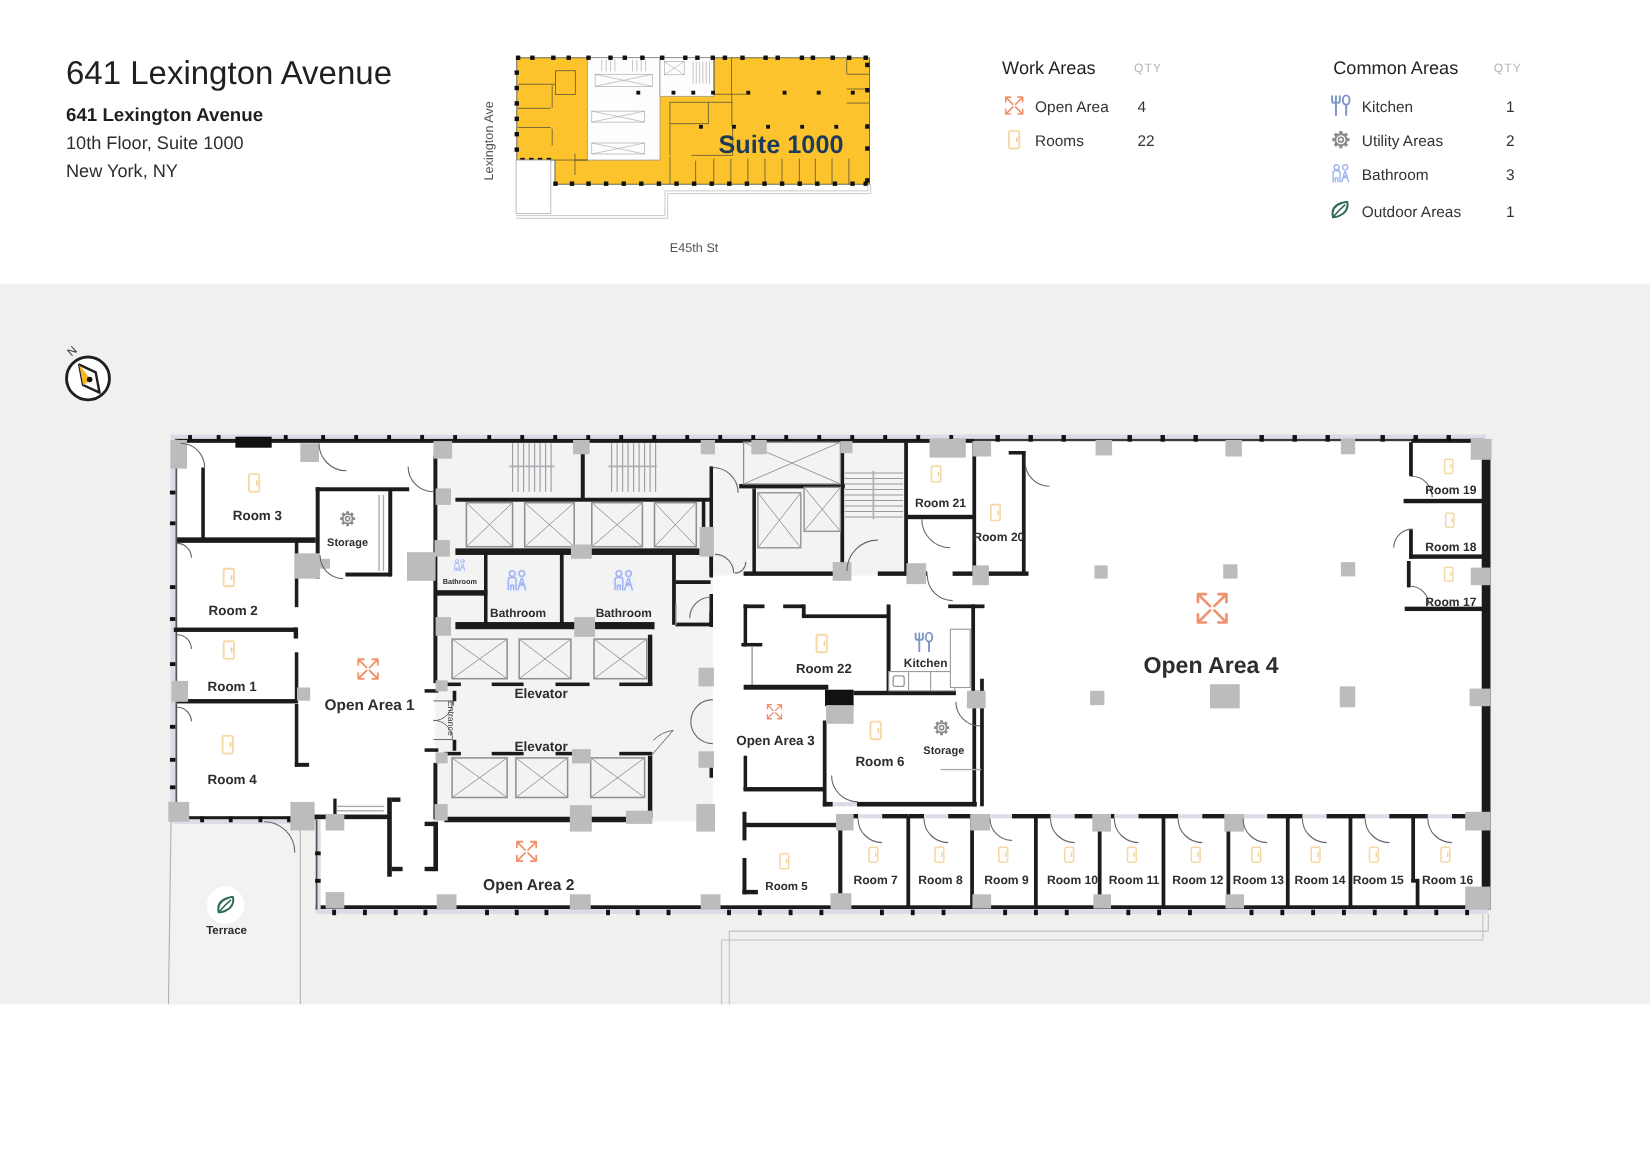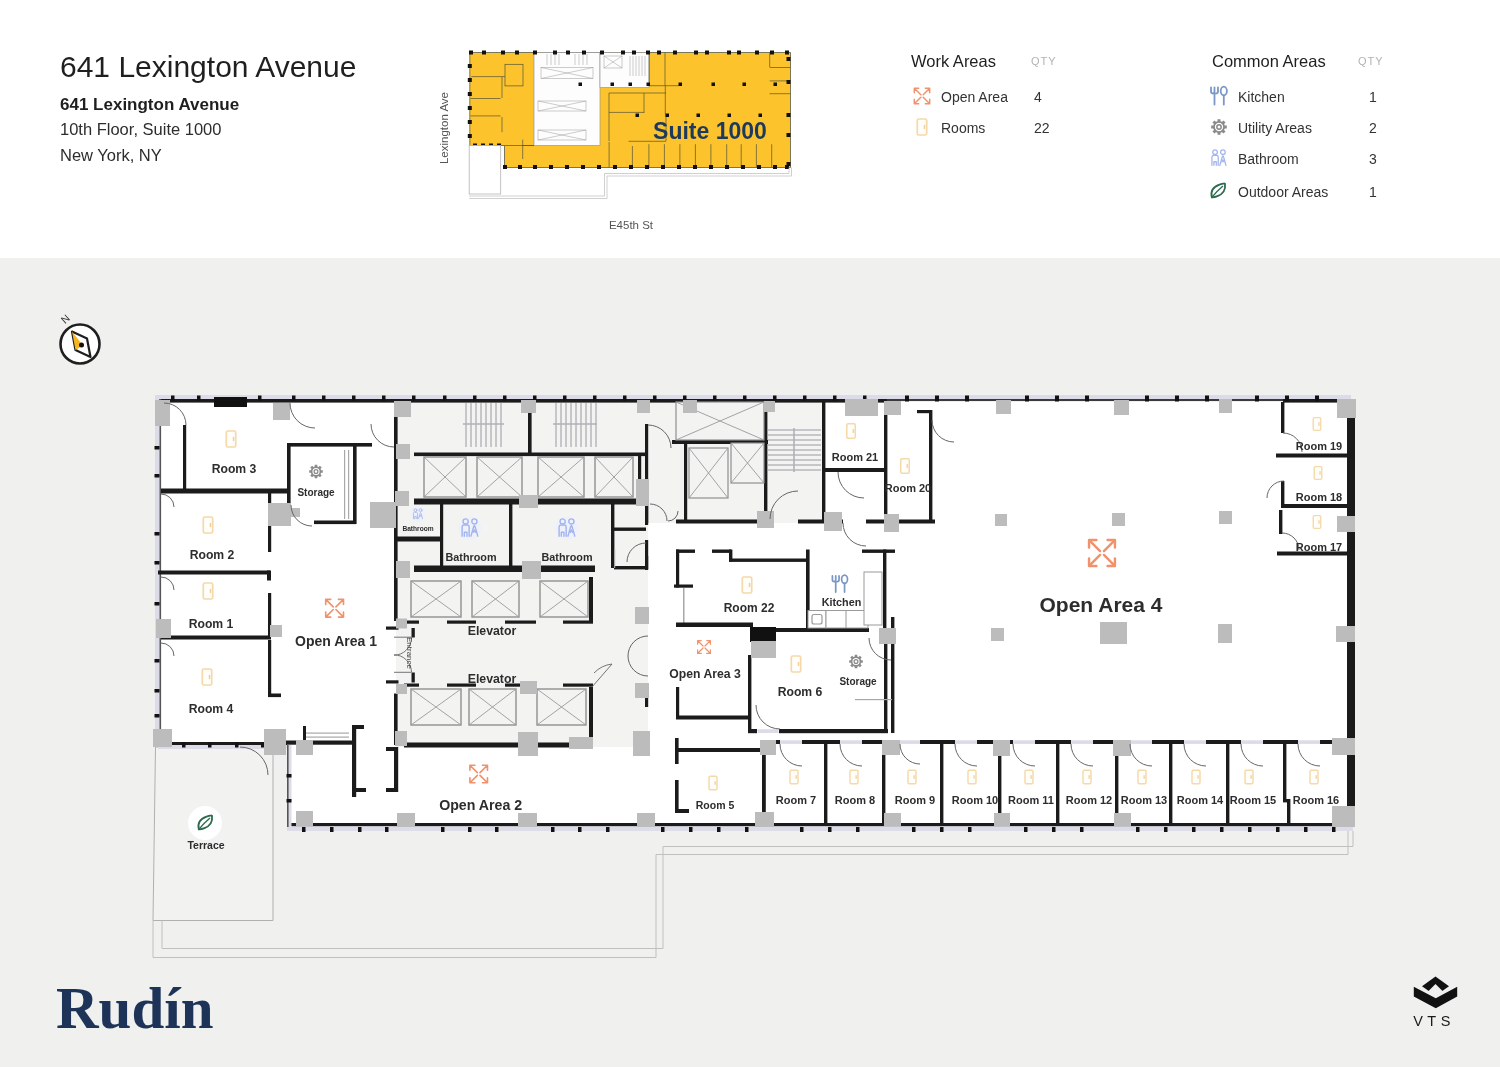--- a/index.html
+++ b/index.html
@@ -1,16 +1,16 @@
 <!DOCTYPE html>
 <html><head>
 <meta charset="utf-8">
 <style>
   html,body{margin:0;padding:0;background:#ffffff;}
-  .page{position:relative;width:1500px;height:1067px;overflow:hidden;font-family:"Liberation Sans",sans-serif;}
+  .page{position:relative;width:1500px;height:913px;overflow:hidden;font-family:"Liberation Sans",sans-serif;}
   svg text{font-family:"Liberation Sans",sans-serif;}
 </style>
 </head>
 <body>
 <div class="page">
 <svg width="1500" height="1067" viewBox="0 0 1500 1067" xmlns="http://www.w3.org/2000/svg">
 <defs>
 <g id="ic-door">
   <rect x="-4.7" y="-8" width="9.4" height="16" rx="1.4" fill="#fffefb" stroke="#f5d9a8" stroke-width="1.7"></rect>
   <line x1="2.5" y1="-1.6" x2="2.5" y2="1.6" stroke="#eed099" stroke-width="1.5" stroke-linecap="round"></line>

